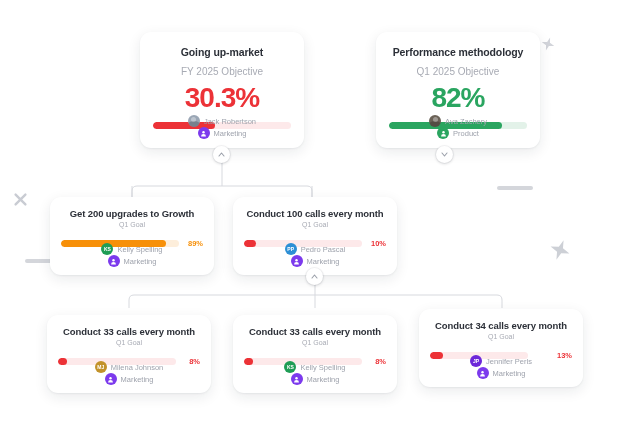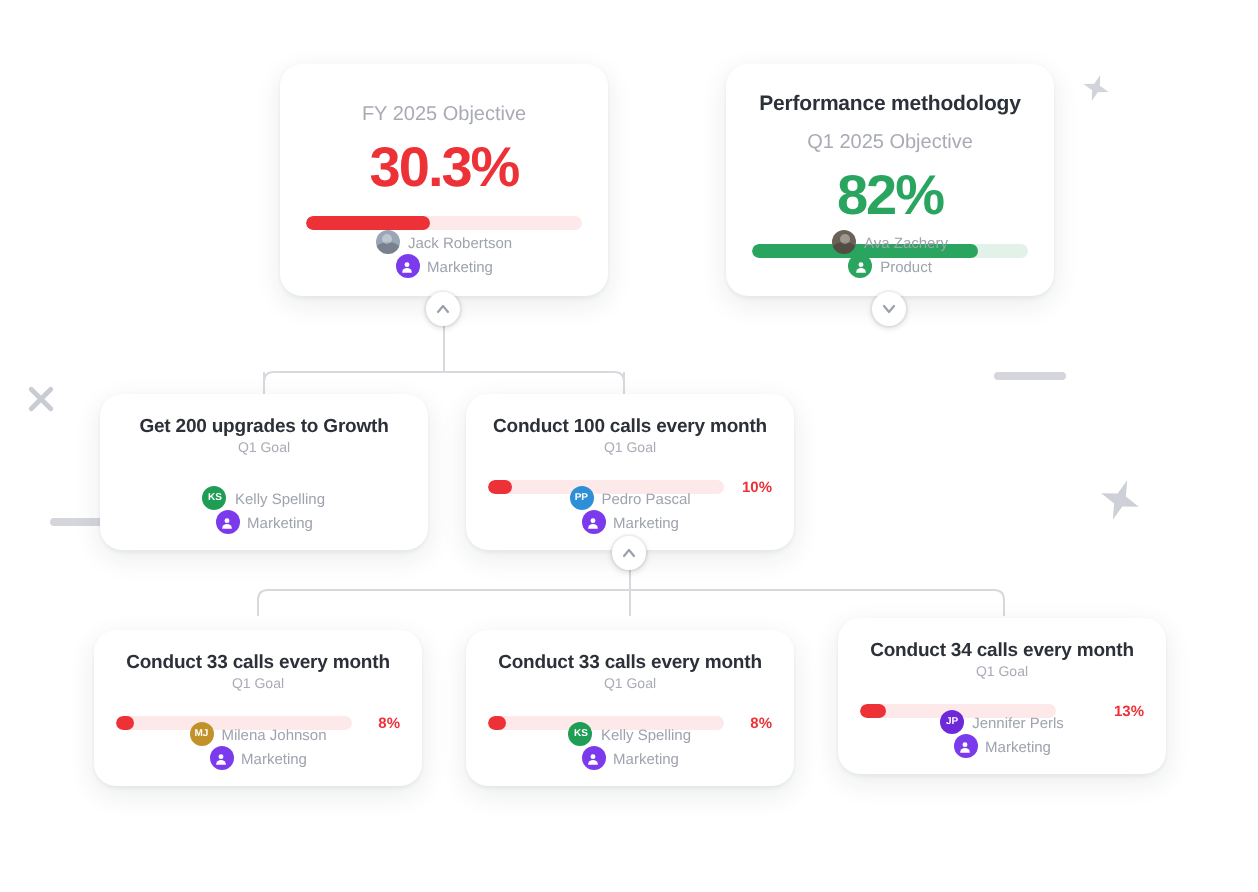--- a/index.html
+++ b/index.html
@@ -259,20 +259,21 @@
     </svg>
   </div>
 
   <div class="collapse-btn" style="left:306px;top:268px;">
     <svg width="7" height="5" viewBox="0 0 7 5">
       <path d="M1 4 L3.5 1 L6 4" fill="none" stroke="#9ba0aa" stroke-width="1.1" stroke-linecap="round" stroke-linejoin="round"></path>
     </svg>
   </div>
 
   <div class="card objective" style="left:140px;top:32px;">
+    <div class="card-title">Going up-market</div>
     <div class="card-sub">FY 2025 Objective</div>
     <div class="big-value" style="color: rgb(236, 50, 55);">30.3%</div>
     <div class="track" style="background: rgb(253, 233, 234);">
       <div class="fill" style="background: rgb(236, 50, 55); width: 45%;"></div>
     </div>
     <div class="card-footer">
       <div class="person">
         <div class="avatar photo" style="background: rgb(154, 166, 181);"></div>
         <div class="chip-label">Jack Robertson</div>
       </div>
@@ -281,21 +282,21 @@
             <svg width="7" height="7" viewBox="0 0 12 12">
               <circle cx="6" cy="4" r="2.1" fill="#fff"></circle>
               <path d="M1.8 11 a4.2 4.2 0 0 1 8.4 0 Z" fill="#fff"></path>
             </svg>
           </div>
         <div class="chip-label">Marketing</div>
       </div>
     </div>
   </div>
 
-  <div class="card objective" style="left:363px;top:32px;">
+  <div class="card objective" style="left:376px;top:32px;">
     <div class="card-title">Performance methodology</div>
     <div class="card-sub">Q1 2025 Objective</div>
     <div class="big-value" style="color: rgb(42, 165, 96);">82%</div>
     <div class="track" style="background: rgb(227, 242, 233);">
       <div class="fill" style="background: rgb(42, 165, 96); width: 82%;"></div>
     </div>
     <div class="card-footer">
       <div class="person">
         <div class="avatar photo" style="background: rgb(107, 98, 87);"></div>
         <div class="chip-label">Ava Zachery</div>
@@ -308,20 +309,26 @@
             </svg>
           </div>
         <div class="chip-label">Product</div>
       </div>
     </div>
   </div>
 
   <div class="card goal" style="left:50px;top:197px;">
     <div class="card-title">Get 200 upgrades to Growth</div>
     <div class="card-sub">Q1 Goal</div>
+    <div class="goal-row">
+      <div class="track" style="background: rgb(253, 238, 219);">
+        <div class="fill" style="background: rgb(247, 144, 9); width: 89%;"></div>
+      </div>
+      <div class="goal-pct" style="color: rgb(247, 144, 9);">89%</div>
+    </div>
     <div class="card-footer">
       <div class="person">
         <div class="avatar" style="background: rgb(31, 157, 85);">KS</div>
         <div class="chip-label">Kelly Spelling</div>
       </div>
       <div class="team">
         <div class="team-icon" style="background: rgb(124, 58, 237);">
             <svg width="7" height="7" viewBox="0 0 12 12">
               <circle cx="6" cy="4" r="2.1" fill="#fff"></circle>
               <path d="M1.8 11 a4.2 4.2 0 0 1 8.4 0 Z" fill="#fff"></path>

